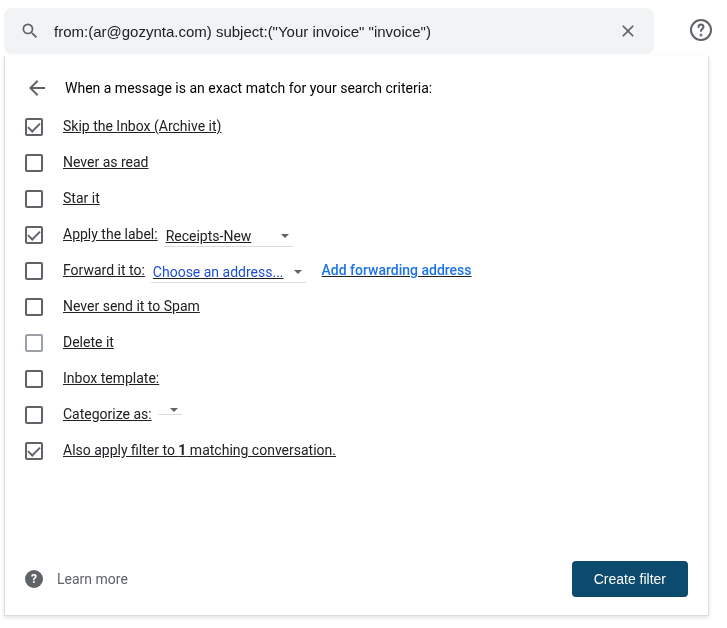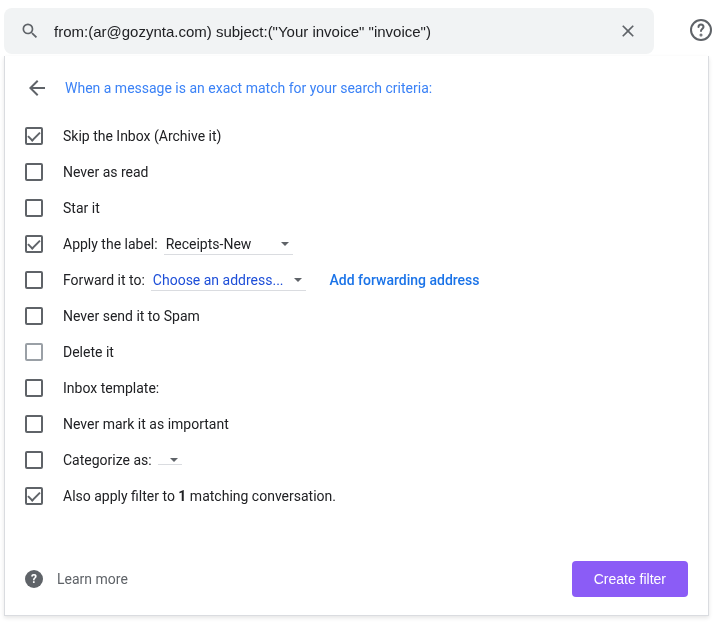--- a/index.html
+++ b/index.html
@@ -74,29 +74,30 @@
   }
   .back-icon {
     width: 24px;
     height: 24px;
     color: #5f6368;
     cursor: pointer;
     margin-right: 16px;
   }
   .header-text {
     font-size: 14px;
-    color: #3b82f6;
+    color: #000000;
   }
   .options {
     padding: 0 20px;
   }
   .option-row {
     display: flex;
-    align-items: center;
+    align-items: flex-start;
     min-height: 36px;
+    text-decoration: underline;
   }
   .checkbox {
     width: 18px;
     height: 18px;
     border: 2px solid #5f6368;
     border-radius: 2px;
     margin-right: 20px;
     cursor: pointer;
     display: flex;
     align-items: center;
@@ -136,21 +137,21 @@
     margin-left: 10px;
     width: 0;
     height: 0;
     border-left: 4px solid transparent;
     border-right: 4px solid transparent;
     border-top: 4px solid #5f6368;
   }
   .link {
     color: #1a73e8;
     font-size: 14px;
-    margin-left: 24px;
+    margin-left: 16px;
     cursor: pointer;
     font-weight: 500;
   }
   .bold { font-weight: 700; }
   .footer {
     position: absolute;
     bottom: 18px;
     left: 20px;
     right: 20px;
     display: flex;
@@ -171,21 +172,21 @@
     background: #5f6368;
     color: #fff;
     font-size: 12px;
     font-weight: bold;
     display: flex;
     align-items: center;
     justify-content: center;
     margin-right: 14px;
   }
   .create-btn {
-    background: #8b5cf6;
+    background: #0c4a6e;
     color: #fff;
     border: none;
     border-radius: 4px;
     padding: 10px 22px;
     font-size: 14px;
     font-weight: 500;
     cursor: pointer;
   }
   svg { display: block; }
 </style>
@@ -269,24 +270,20 @@
       <div class="checkbox unchecked-light"></div>
       <span class="option-label">Delete it</span>
     </div>
 
     <div class="option-row">
       <div class="checkbox"></div>
       <span class="option-label">Inbox template:</span>
     </div>
 
 
-    <div class="option-row">
-      <div class="checkbox"></div>
-      <span class="option-label">Never mark it as important</span>
-    </div>
 
     <div class="option-row">
       <div class="checkbox"></div>
       <span class="option-label">Categorize as:</span>
       <span class="dropdown">
         <span class="caret"></span>
       </span>
     </div>
 
     <div class="option-row">

